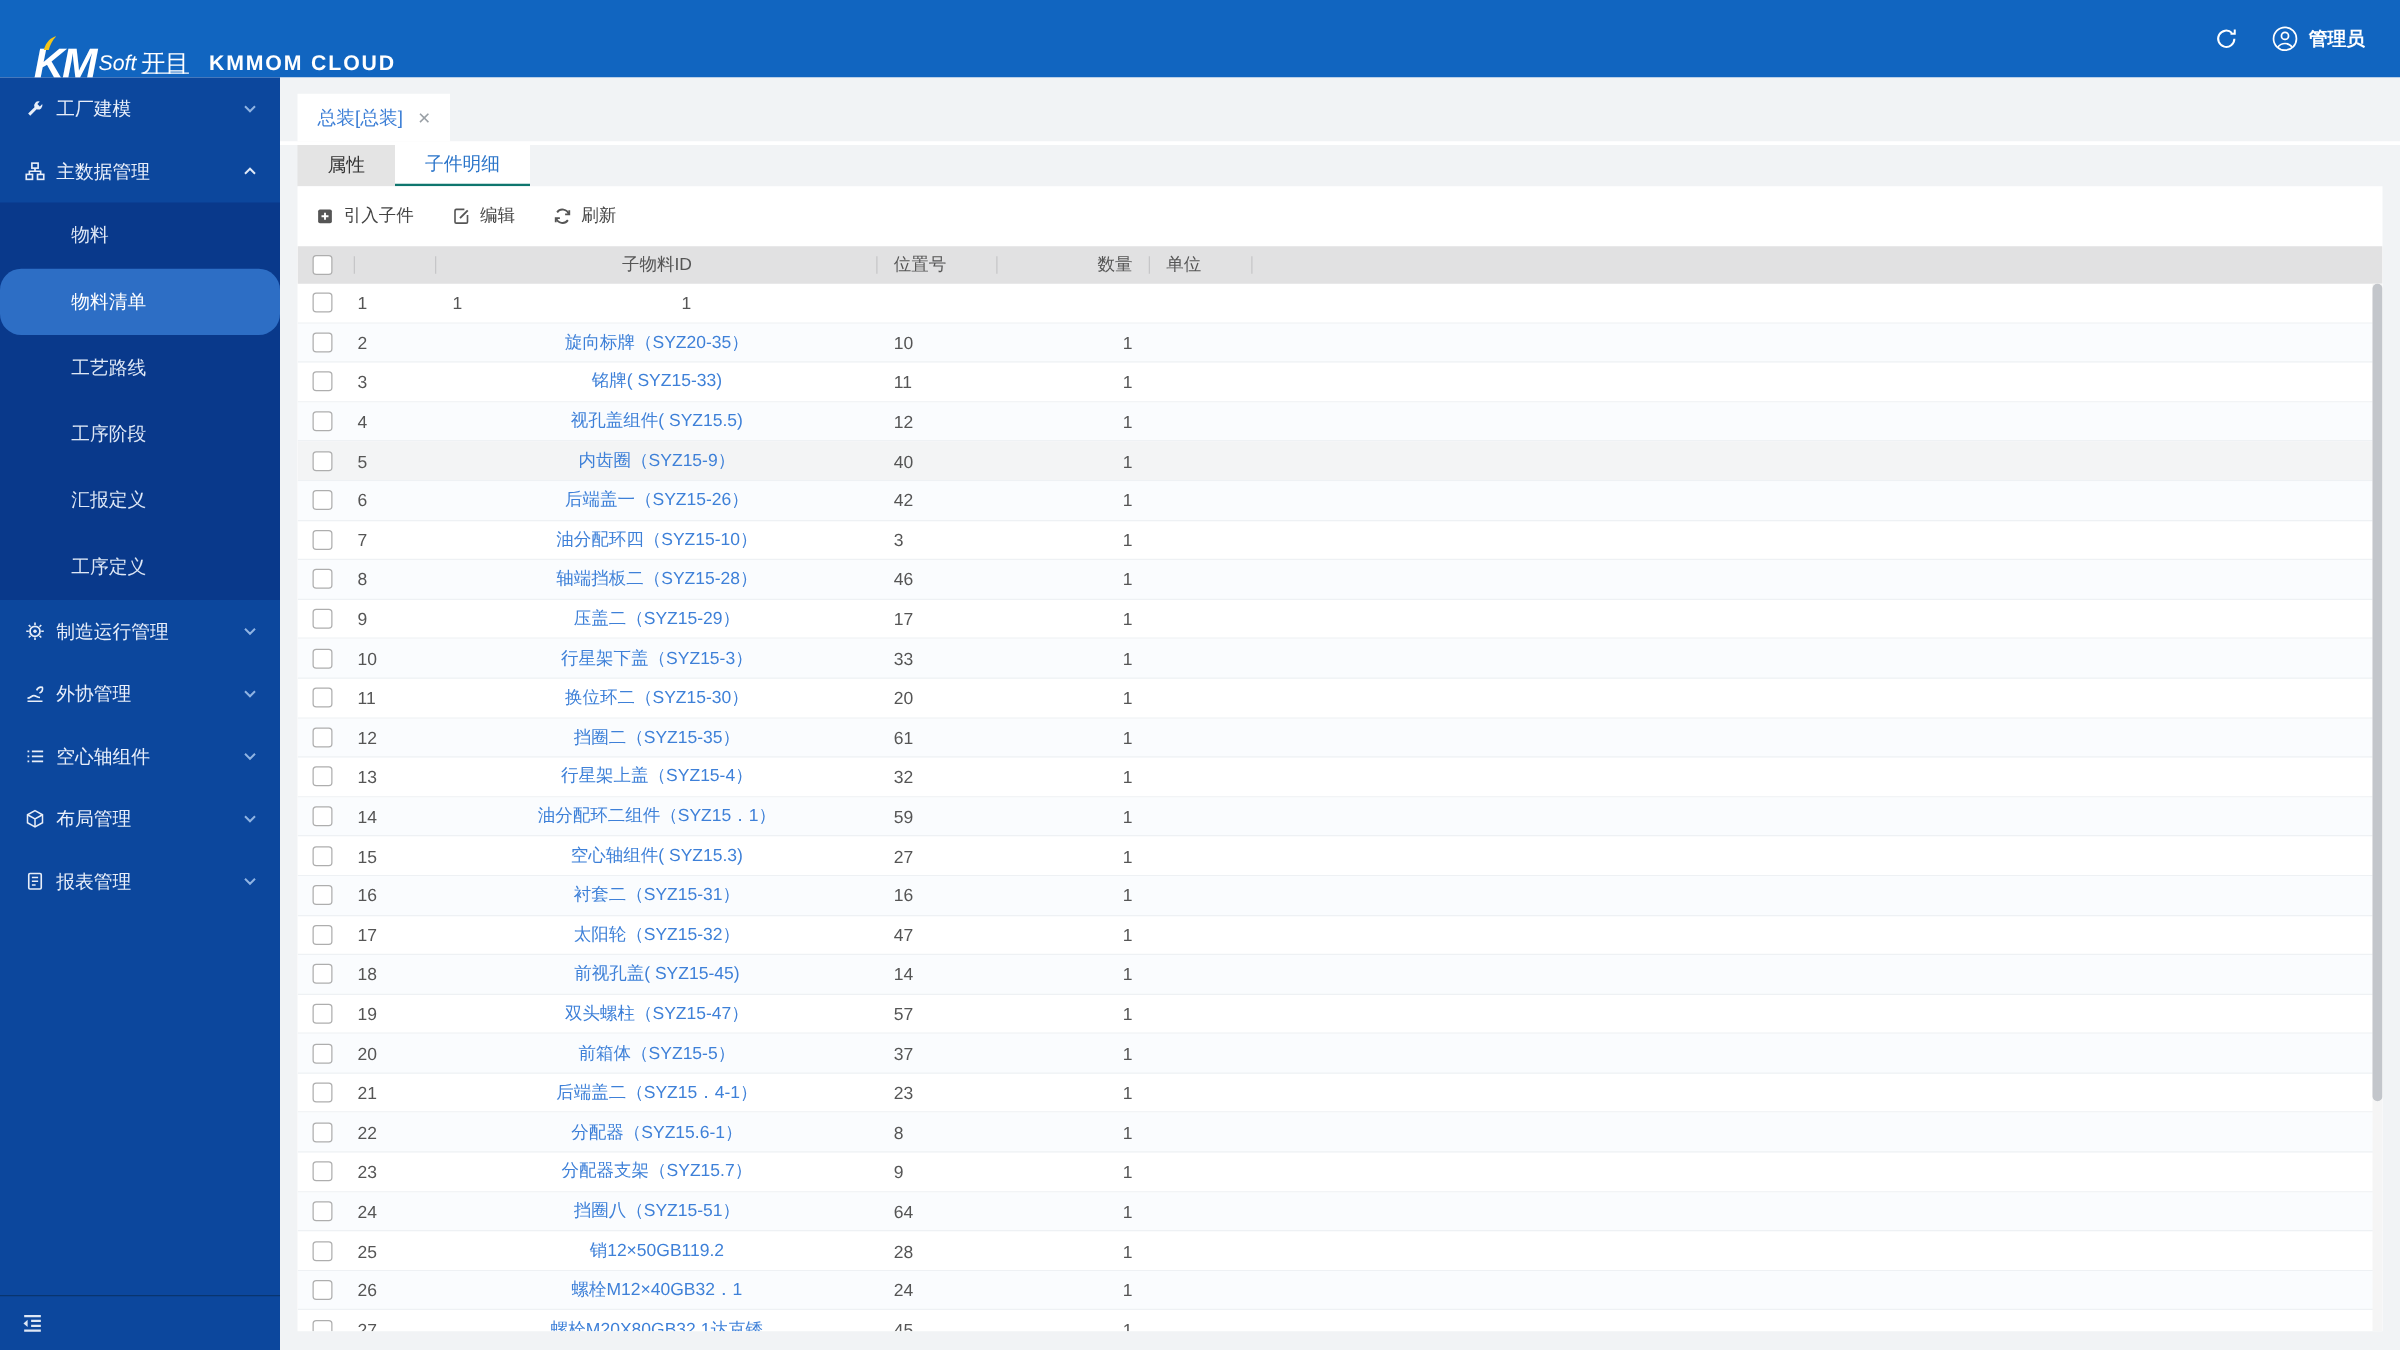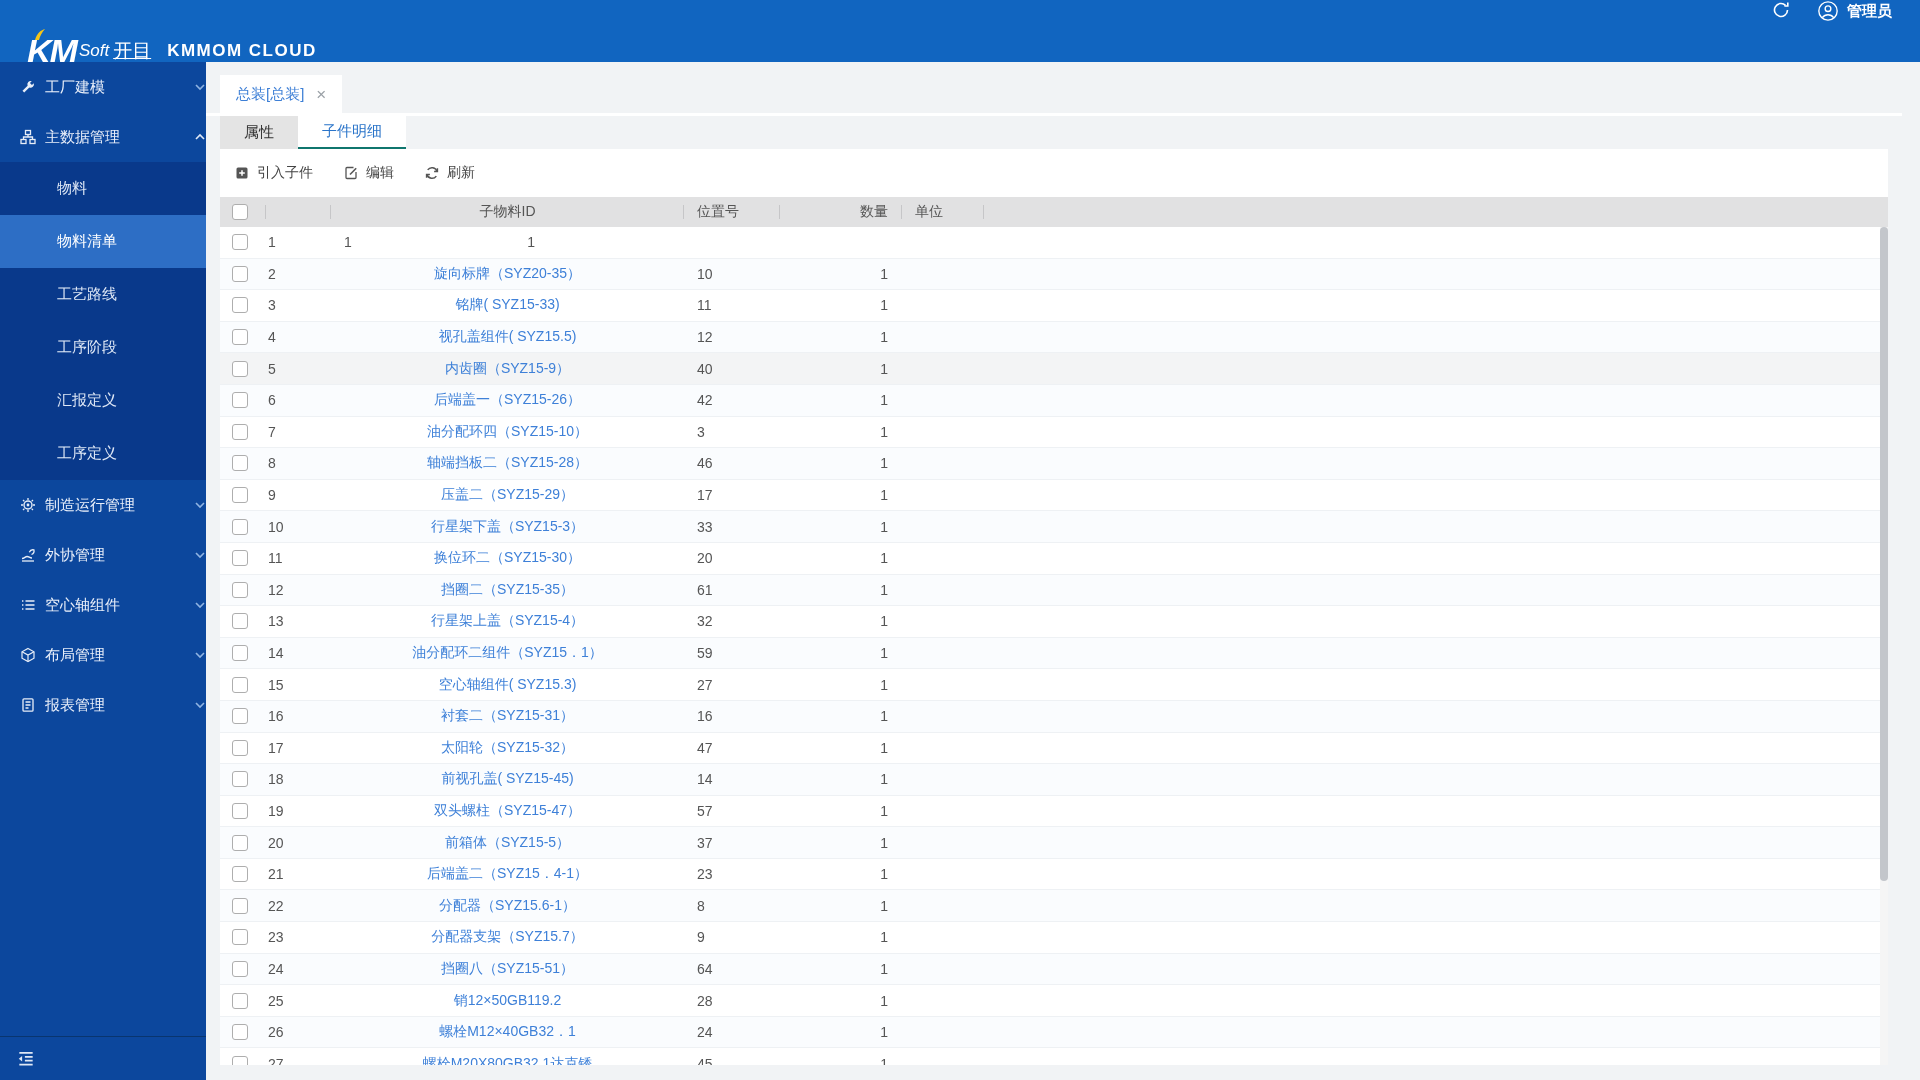--- a/index.html
+++ b/index.html
@@ -11,42 +11,42 @@
   .topbar { position:absolute; top:0; left:0; width:1920px; height:62px;
             background:#1165c0; display:flex; align-items:center; color:#fff; }
   .logo-wrap { display:flex; align-items:center; margin-left:27px;margin-top:39px; }
   .logo-km { font-size:34px; font-weight:bold; font-style:italic; letter-spacing:-2px;
              position:relative; line-height:1; }
   .logo-spark { position:absolute; top:-6px; left:6px; }
   .logo-soft { font-size:17px; font-style:italic; margin-left:3px; }
   .logo-kaimu { font-size:19px; margin-left:4px;text-decoration:underline; }
   .brand { font-size:17px; font-weight:bold; letter-spacing:1.5px; margin-left:16px; }
   .topbar-right { position:absolute; right:28px; top:0; height:62px;
-                  display:flex; align-items:flex-start; gap:26px; }
+                  display:flex; align-items:center; gap:26px; }
   .top-icon { width:20px; height:20px; display:inline-flex; cursor:pointer; }
   .user-wrap { display:flex; align-items:center; gap:8px; cursor:pointer; }
   .user-label { font-size:15px; font-weight:bold; }
 
   
   .sidebar { position:absolute; top:62px; left:0; width:224px; height:1018px;
              background:#0c479d; color:#e9effa; }
   .nav-item { height:50px; display:flex; align-items:center; padding-left:20px;
               position:relative; cursor:pointer; font-size:15px; }
   .nav-item .nav-ico { width:16px; height:16px; margin-right:9px; display:inline-flex; }
   .chev { position:absolute; right:18px; width:12px; height:12px; display:inline-flex; }
   .submenu { background:#09398b; }
   .sub-item { height:53px; display:flex; align-items:center; padding-left:57px;
-              font-size:15px; color:#dfe8f6; cursor:pointer; }
+              font-size:15px; color:#dfe8f6; cursor:pointer;border-radius:17px; }
   .sub-item.selected { background:#2d6ec5; color:#ffffff; }
   .sidebar-bottom { position:absolute; bottom:0; left:0; width:224px; height:44px;
                     border-top:1px solid #09356f; display:flex; align-items:center; }
   .collapse-btn { margin-left:16px; width:20px; height:20px; display:inline-flex; cursor:pointer; }
 
   
-  .main { position:absolute; top:62px; left:206px; width:1696px; height:1018px;
+  .main { position:absolute; top:62px; left:224px; width:1696px; height:1018px;
           background:#f1f3f5; }
   .tabrow { position:absolute; top:13px; left:0; right:0; height:41px;
             border-bottom:3px solid #ffffff; display:flex; }
   .page-tab { margin-left:14px; height:38px; background:#ffffff; display:flex;
               align-items:center; padding:0 16px; gap:12px; cursor:pointer; }
   .page-tab-label { color:#3d7fd6; font-size:15px; }
   .page-tab-close { color:#9aa0a6; font-size:17px; cursor:pointer; line-height:1; }
 
   .stabrow { position:absolute; top:54px; left:0; right:0; height:33px; display:flex; }
   .stab { height:33px; display:flex; align-items:center; padding:0 24px;

